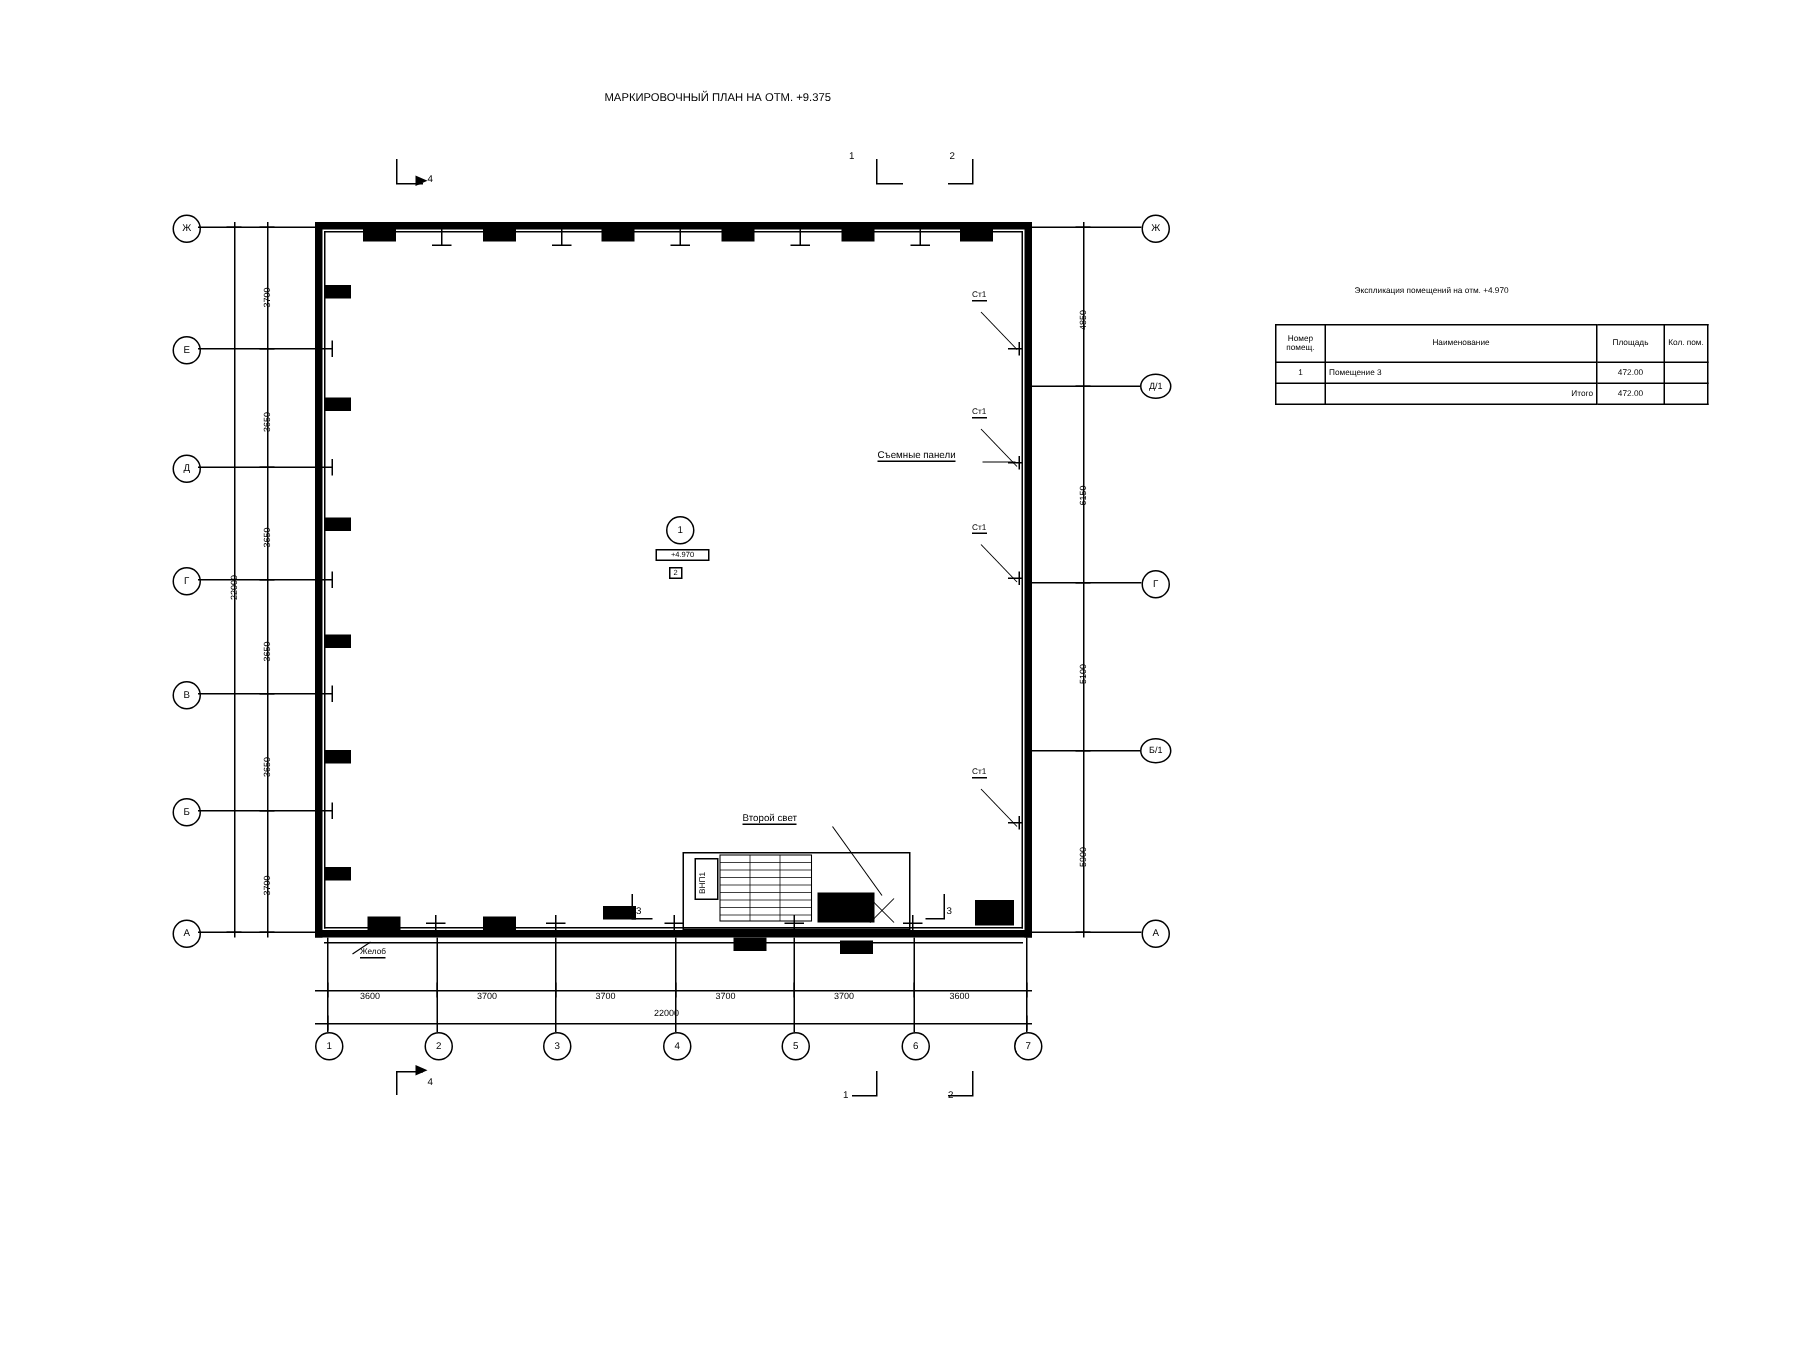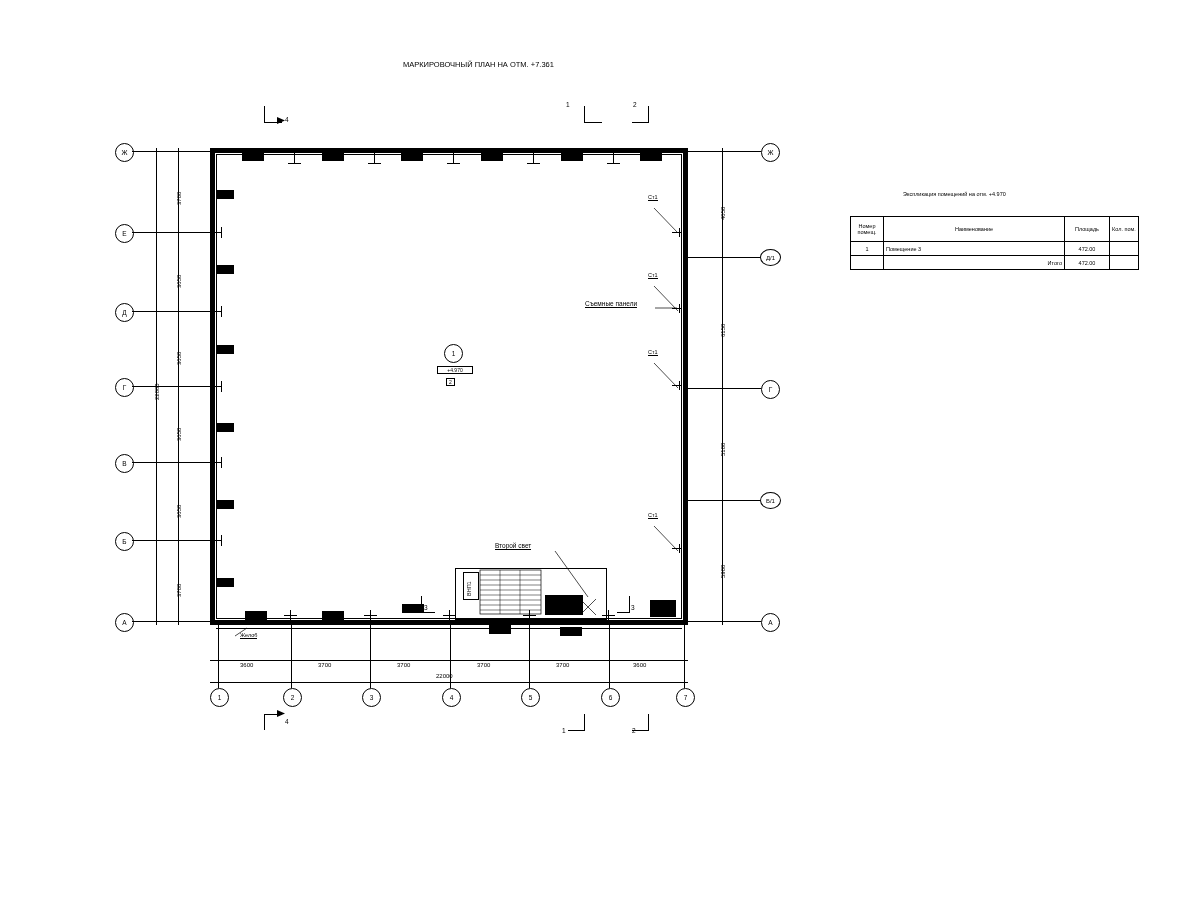--- a/index.html
+++ b/index.html
@@ -24,21 +24,21 @@
   .elevbox{border:0.7px solid #000;font-size:5px;padding:0 2px;background:#fff;text-align:center;}
   .sqbox{border:0.7px solid #000;font-size:5px;padding:0 2px;background:#fff;text-align:center;display:inline-block;}
   .underline{border-bottom:0.7px solid #000;}
   svg{overflow:visible;}
 </style>
 </head>
 <body>
 
 <div id="sheet">
 
-  <div class="abs ttl" style="left:403px;top:60px;">МАРКИРОВОЧНЫЙ ПЛАН НА ОТМ. +7.361</div>
+  <div class="abs ttl" style="left:403px;top:60px;">МАРКИРОВОЧНЫЙ ПЛАН НА ОТМ. +9.375</div>
 
   <div class="abs">
     <div class="ln vln" style="left:264px;top:106px;height:16px;"></div>
     <div class="ln hln" style="left:264px;top:122px;width:18px;"></div>
     <svg class="abs" style="left:277px;top:117px;" width="10" height="10">
         <polygon points="0,0 8,3.5 0,7" fill="#000"></polygon>
       </svg>
     <div class="abs lbl" style="left:285px;top:116px;">4</div>
   </div>
   <div class="abs">

